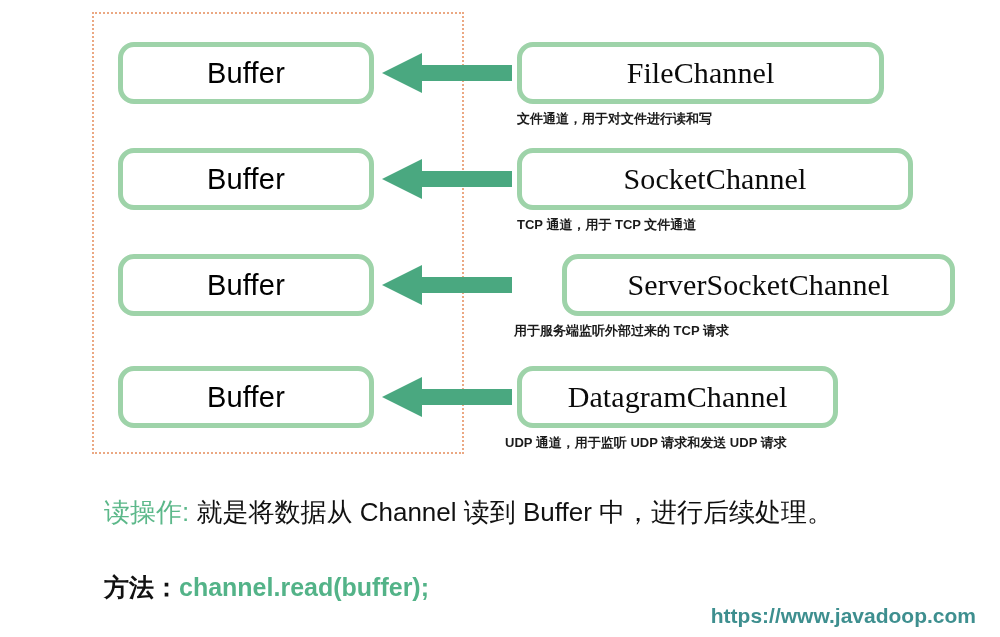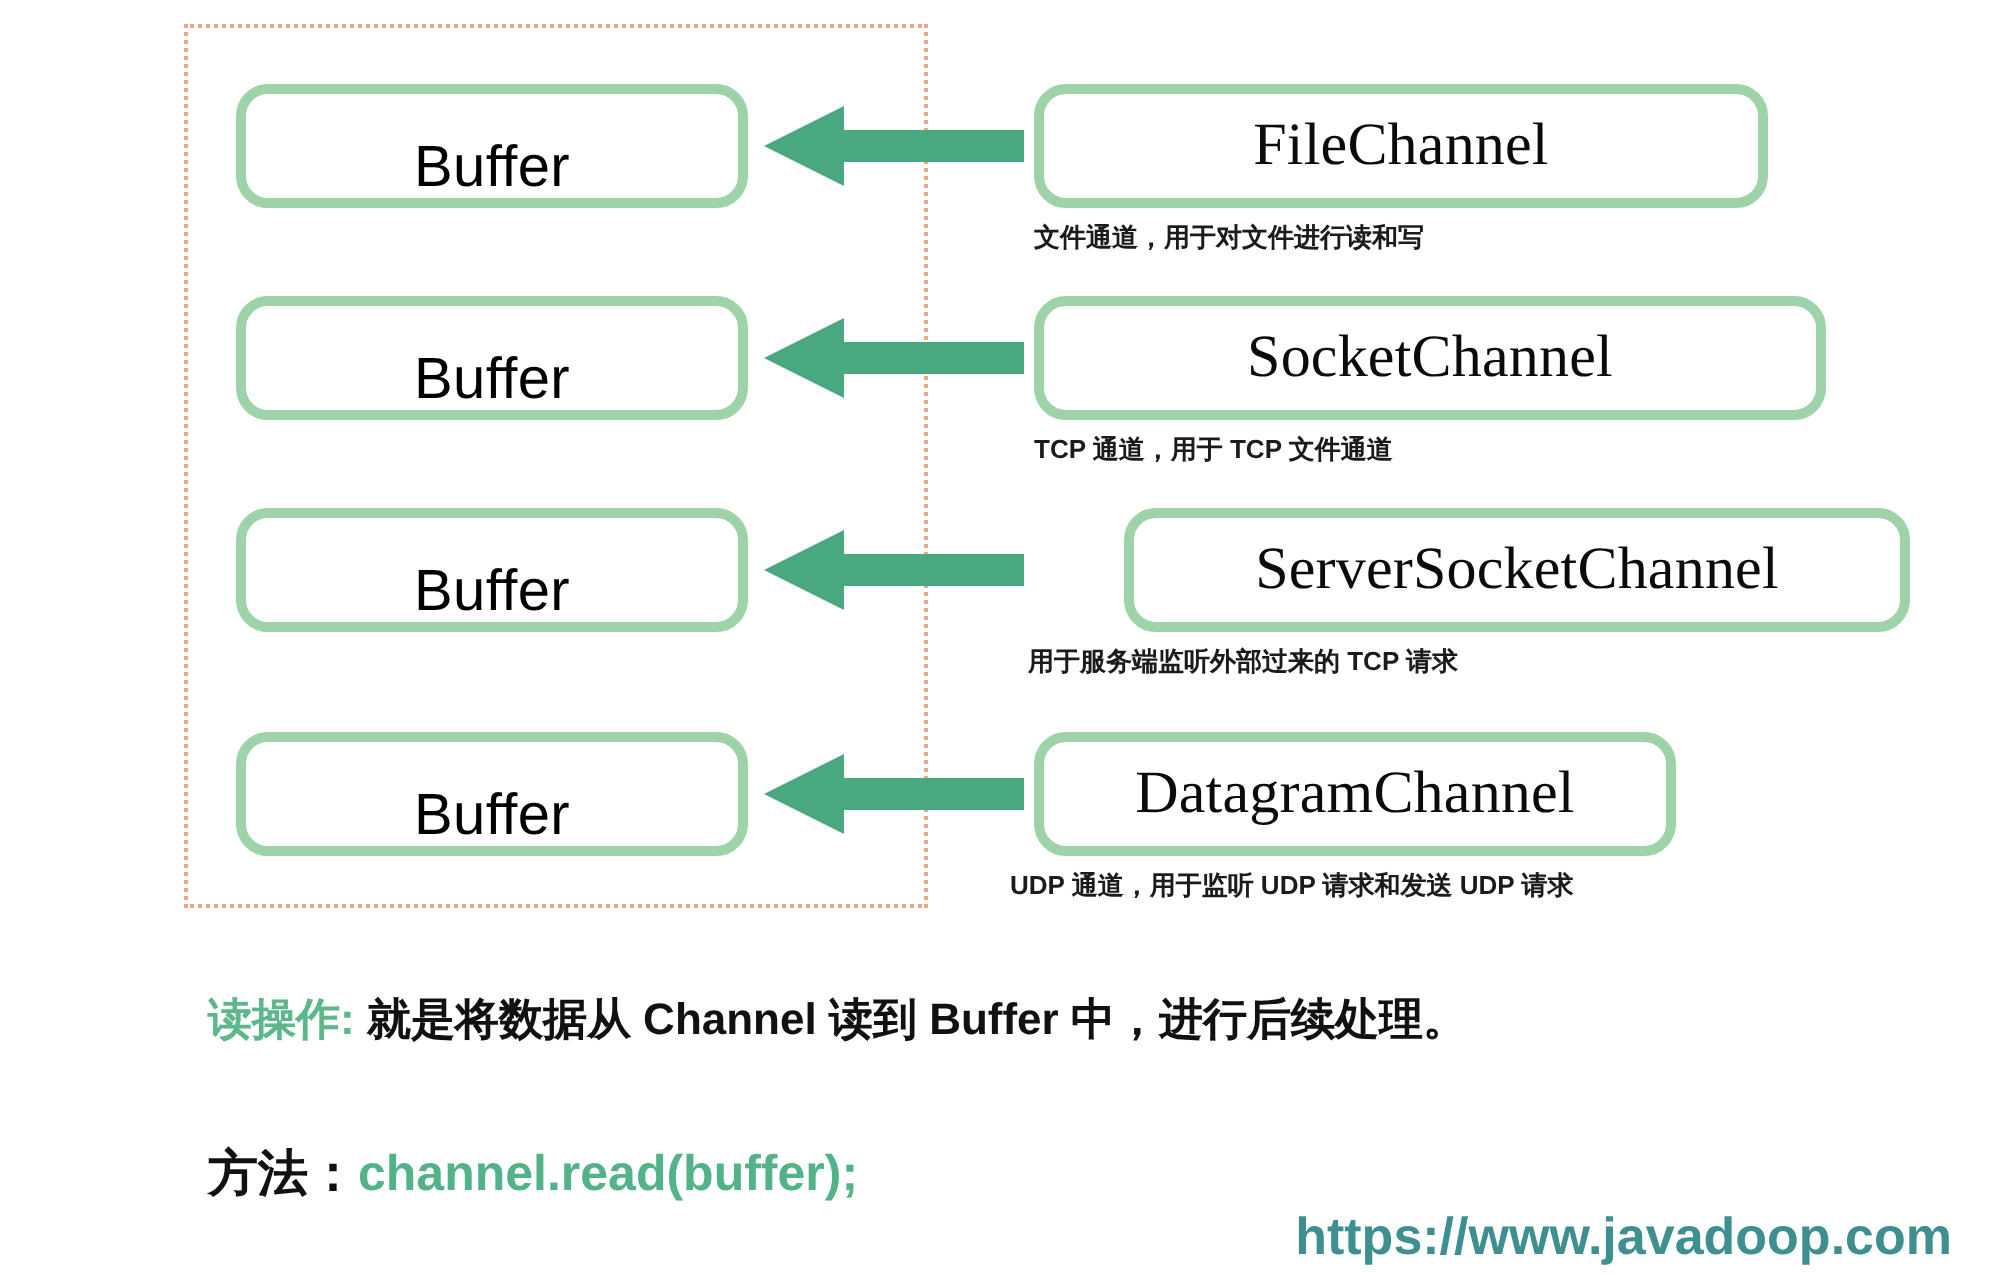--- a/index.html
+++ b/index.html
@@ -29,21 +29,21 @@
 
   
   .buffer-box {
     position: absolute;
     width: 256px;
     height: 62px;
     border: 5px solid #9ed3a9;
     border-radius: 16px;
     background: #ffffff;
     display: flex;
-    align-items: flex-end;
+    align-items: center;
     justify-content: center;
   }
   .buffer-label {
     font-size: 29px;
     font-weight: 400;
     color: #000000;
     letter-spacing: 0.2px;
     line-height: 1;
   }
 
@@ -85,22 +85,22 @@
     width: 130px;
     height: 44px;
   }
   .arrow svg { display: block; }
 
   
   #read-sentence {
     position: absolute;
     left: 104px;
     top: 497px;
-    font-size: 22px;
-    font-weight: bold;
+    font-size: 26px;
+    font-weight: normal;
     color: #111111;
     white-space: nowrap;
     line-height: 1.2;
   }
   #read-sentence .accent { color: #5cb88a; }
 
   #method-line {
     position: absolute;
     left: 104px;
     top: 572px;
@@ -109,21 +109,21 @@
     color: #111111;
     white-space: nowrap;
     line-height: 1.2;
   }
   #method-line .code { color: #53b388; }
 
   #site-url {
     position: absolute;
     right: 24px;
     top: 603px;
-    font-size: 26px;
+    font-size: 21px;
     font-weight: bold;
     color: #3e8f8f;
     white-space: nowrap;
     line-height: 1.2;
   }
 </style>
 </head>
 <body>
 
 <div id="buffer-group"></div>

